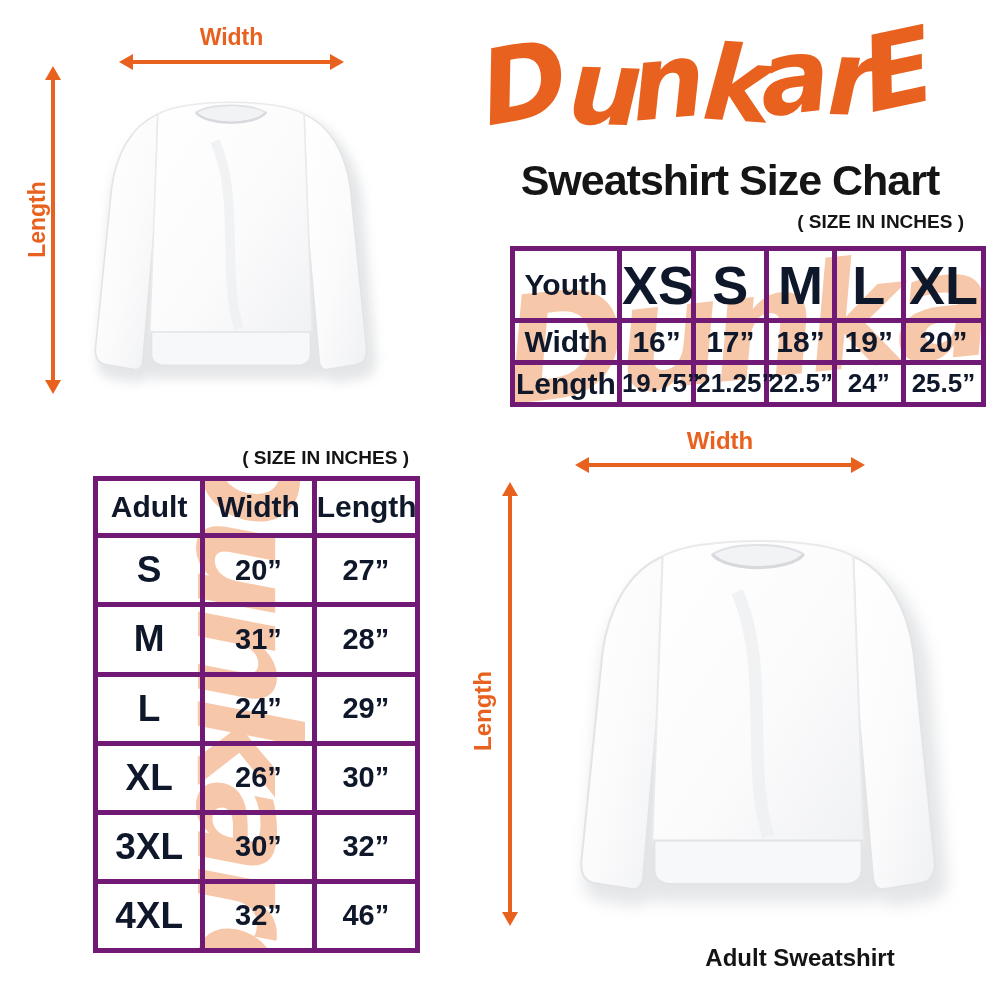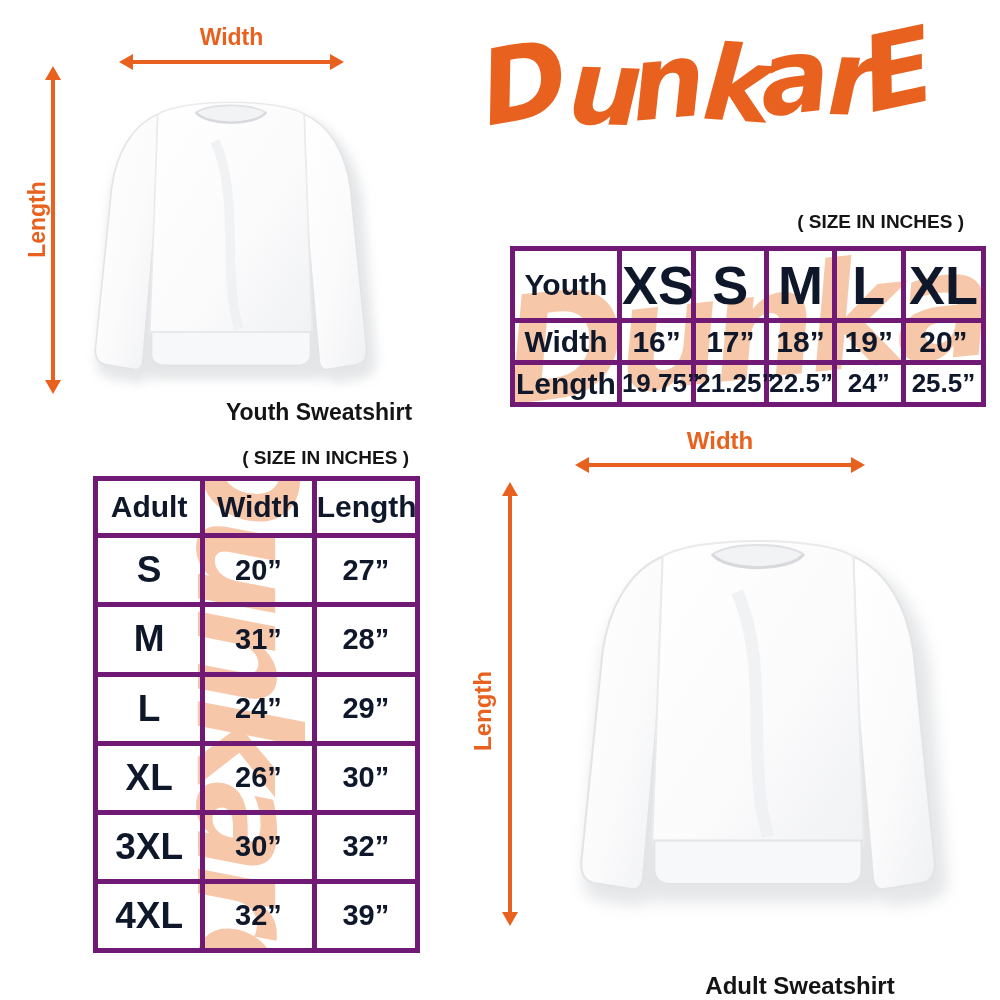--- a/index.html
+++ b/index.html
@@ -96,26 +96,26 @@
 
   <div class="dim-label" style="left:130px;top:24px;width:203px;font-size:23px;">Width</div>
   <div class="h-arrow" style="left:131px;top:60px;width:201px;"></div>
   <div class="v-arrow" style="left:51px;top:78px;height:304px;"></div>
   <div class="dim-label rot-ccw" style="left:-33px;top:206px;width:140px;font-size:23px;">Length</div>
 
   <svg class="shirt shirt-youth" xmlns="http://www.w3.org/2000/svg" xmlns:xlink="http://www.w3.org/1999/xlink" viewBox="0 0 440 420">
     <use href="#sweatshirt" xlink:href="#sweatshirt"></use>
   </svg>
 
-  <div class="caption" style="left:179px;top:399px;width:280px;font-size:23px;">Youth Sweatshirt</div>
 
   <svg class="logo-svg" xmlns="http://www.w3.org/2000/svg" viewBox="0 0 570 152">
     <text x="285" y="112" text-anchor="middle" font-family="DejaVu Sans, sans-serif" font-size="104" font-weight="bold" font-style="italic" fill="#E8611E" letter-spacing="-7" rotate="-8 4 -3 6 -4 3 -10" transform="rotate(-2 285 76)">DunkarE</text>
   </svg>
 
+  <div class="page-title">Sweatshirt Size Chart</div>
 
   <div class="size-note size-note-top">( SIZE IN INCHES )</div>
 
   <div class="wm-wrap wm-youth-wrap">
     <div class="wm-text">Dunkare</div>
   </div>
 
   <table class="size-table youth-table">
     <colgroup>
       <col style="width:22.7%">
@@ -192,29 +192,29 @@
       <td class="val">30”</td>
     </tr>
     <tr>
       <th class="sizelabel">3XL</th>
       <td class="val">30”</td>
       <td class="val">32”</td>
     </tr>
     <tr>
       <th class="sizelabel">4XL</th>
       <td class="val">32”</td>
-      <td class="val">39”</td>
+      <td class="val">46”</td>
     </tr>
   </tbody>
     </table>
 
   <div class="dim-label" style="left:585px;top:427px;width:270px;font-size:24px;">Width</div>
   <div class="h-arrow" style="left:587px;top:463px;width:266px;"></div>
   <div class="v-arrow" style="left:508px;top:494px;height:420px;"></div>
   <div class="dim-label rot-ccw" style="left:413px;top:697px;width:140px;font-size:24px;">Length</div>
 
   <svg class="shirt shirt-adult" xmlns="http://www.w3.org/2000/svg" xmlns:xlink="http://www.w3.org/1999/xlink" viewBox="0 0 440 420">
     <use href="#sweatshirt" xlink:href="#sweatshirt"></use>
   </svg>
 
-  <div class="caption" style="left:660px;top:972px;width:280px;font-size:24px;">Adult Sweatshirt</div>
+  <div class="caption" style="left:660px;top:944px;width:280px;font-size:24px;">Adult Sweatshirt</div>
 
 </div>
 
 </body></html>

